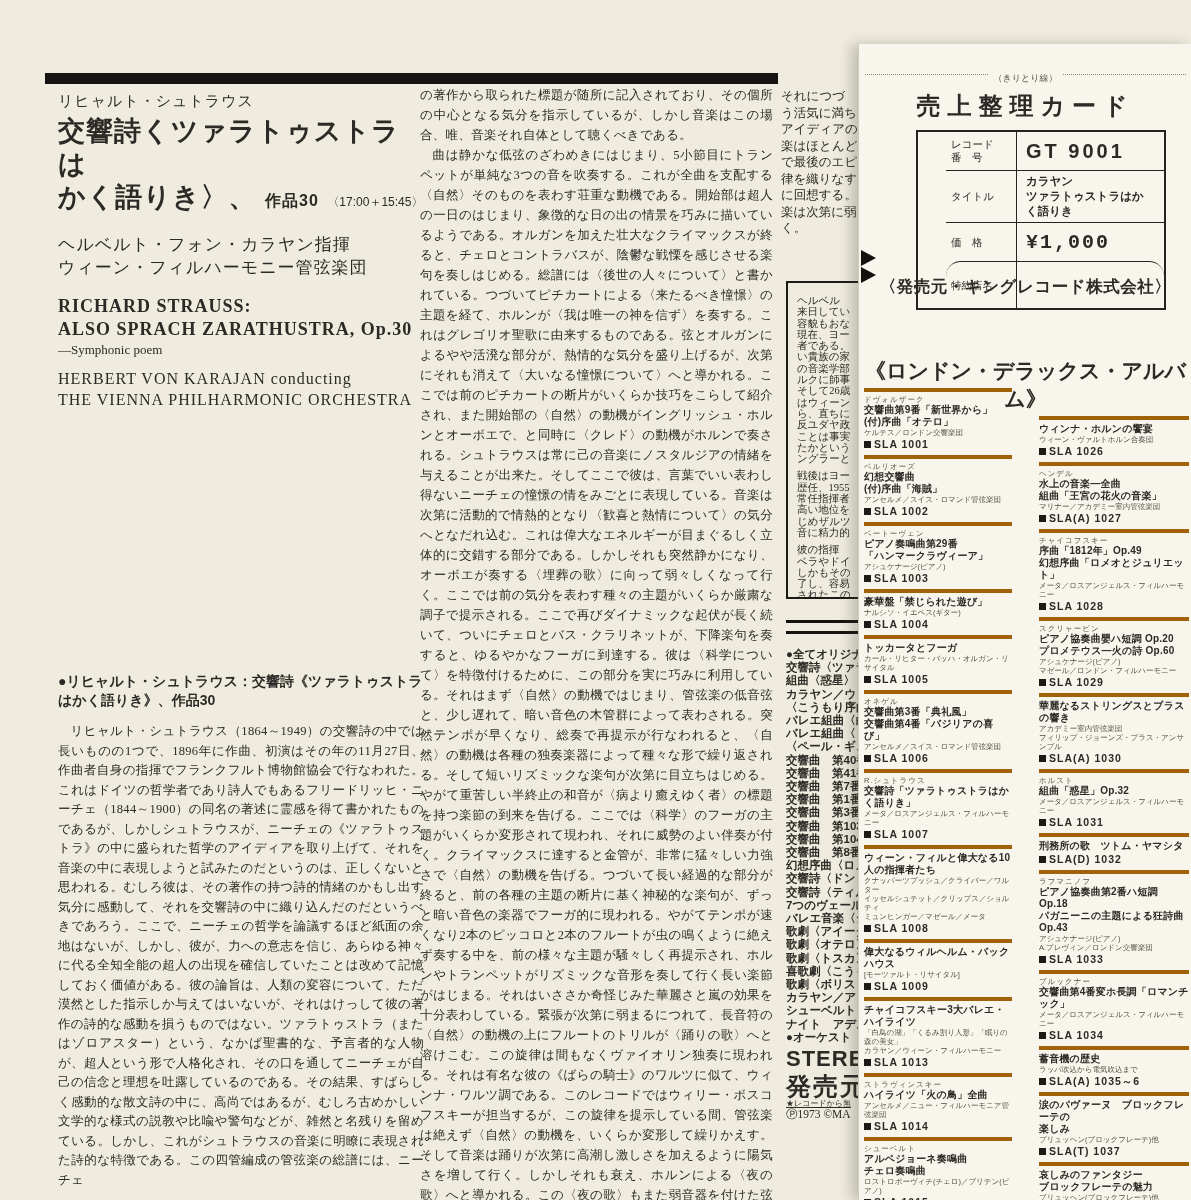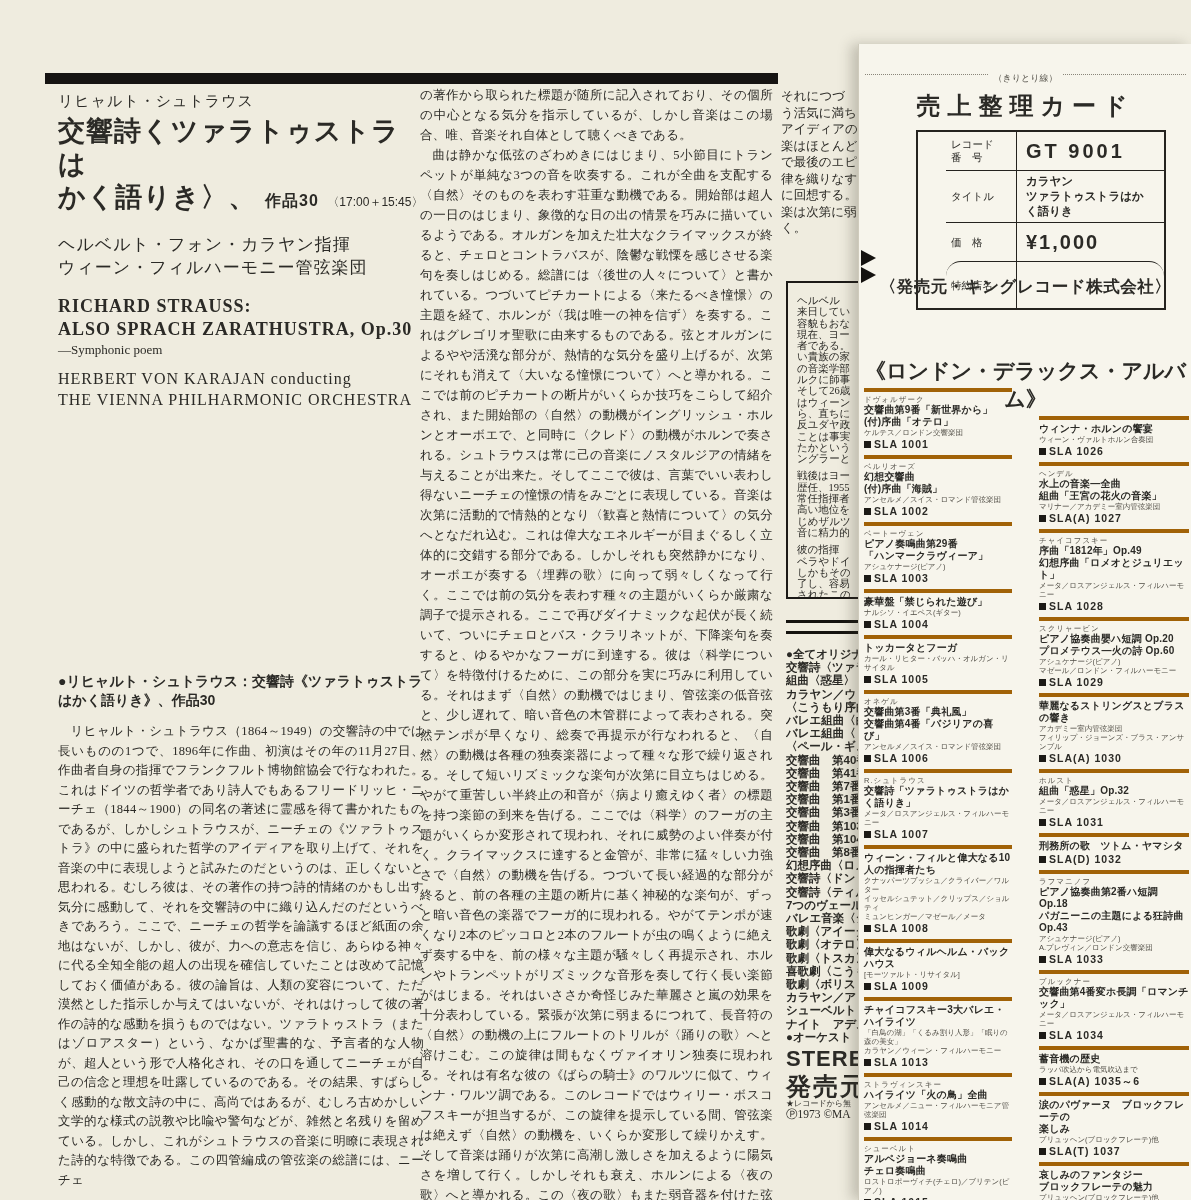--- a/index.html
+++ b/index.html
@@ -25,21 +25,21 @@
         white-space:nowrap;overflow:hidden;}
   .kbox{position:absolute;left:786px;top:281px;width:216px;height:318px;border:2px solid #1c1a17;
         padding:12px 9px;box-sizing:border-box;overflow:hidden;font-size:10.5px;line-height:11.3px;white-space:nowrap;}
   .dbl-rule{position:absolute;left:786px;top:620px;width:86px;height:8px;
             border-top:3px solid #15130f;border-bottom:3px solid #15130f;}
   .listfrag{position:absolute;left:786px;top:648px;width:86px;font-family:"Liberation Sans",sans-serif;
             font-weight:700;font-size:11.5px;line-height:13.2px;white-space:nowrap;overflow:hidden;}
   .stereo-word{position:absolute;left:786px;top:1046px;font-family:"Liberation Sans",sans-serif;
             font-weight:700;font-size:22px;letter-spacing:1px;white-space:nowrap;}
   .hatsu-word{position:absolute;left:786px;top:1070px;font-weight:700;font-size:25px;letter-spacing:2px;white-space:nowrap;}
-  .tiny-note{position:absolute;left:786px;top:1098px;font-size:8px;white-space:nowrap;}
+  .tiny-note{position:absolute;left:786px;top:1098px;font-size:8px;white-space:nowrap;text-decoration:underline;}
   .p-line{position:absolute;left:786px;top:1107px;font-size:11.5px;white-space:nowrap;}
   .notes{position:absolute;left:58px;top:672px;width:366px;}
   .notes-head{font-family:"Liberation Sans",sans-serif;font-weight:700;font-size:14px;line-height:19px;margin-bottom:12px;}
   .notes-paras{font-size:12.5px;line-height:19.5px;text-align:justify;letter-spacing:.3px;}
   .notes-paras .para{margin:0;text-indent:1em;}
   .arrow-mark{position:absolute;left:861px;top:250px;z-index:12;}
   .arrow-mark i{display:block;width:0;height:0;border-left:15px solid #14120f;
                 border-top:8px solid transparent;border-bottom:8px solid transparent;margin-bottom:1px;}
   
   .insert{position:absolute;left:858px;top:44px;width:333px;height:1156px;background:#f7f5ec;
@@ -51,21 +51,21 @@
   .card-table{position:absolute;left:57px;top:86px;width:218px;border:2px solid #25231f;background:#f7f5ec;padding-left:28px;}
   .card-row{display:flex;align-items:stretch;}
   .card-row + .card-row{border-top:1.5px solid #25231f;}
   .card-label{width:60px;border-right:1.5px solid #25231f;display:flex;flex-direction:column;
               justify-content:center;padding:3px 5px;font-size:10.5px;line-height:13px;
               font-family:"Liberation Sans",sans-serif;}
   .card-value{flex:1;display:flex;flex-direction:column;justify-content:center;padding:3px 9px;
               font-family:"Liberation Sans",sans-serif;}
   .card-row:nth-child(1){min-height:38px;} .card-row:nth-child(1) .card-value{font-size:20px;font-weight:700;letter-spacing:3px;}
   .card-row:nth-child(2){min-height:42px;} .card-row:nth-child(2) .card-value{font-size:11.5px;font-weight:700;line-height:15px;}
-  .card-row:nth-child(3){min-height:38px;} .card-row:nth-child(3) .card-value{font-size:20px;font-weight:700;letter-spacing:2px;}
+  .card-row:nth-child(3){min-height:38px;} .card-row:nth-child(3) .card-value{font-size:20px;font-weight:700;letter-spacing:2px;font-family:Liberation Mono, monospace;}
   .card-row:nth-child(4){min-height:46px;border-radius:15px;}
   .publisher{position:absolute;left:0;right:0;top:232px;text-align:center;font-weight:700;font-size:16.5px;letter-spacing:.5px;}
   .bs1{position:absolute;left:0;right:0;top:290px;text-align:center;font-family:"Liberation Sans",sans-serif;
        font-weight:700;font-size:20px;letter-spacing:2px;}
   .bs2{position:absolute;left:0;right:0;top:313px;text-align:center;font-family:"Liberation Sans",sans-serif;
        font-weight:700;font-size:21px;letter-spacing:0;}
   .albcol{position:absolute;font-family:"Liberation Sans",sans-serif;}
   .albL{left:5px;top:344px;width:148px;}
   .albR{left:180px;top:372px;width:150px;}
   .album{border-top:4px solid #a16207;padding:3px 0 4px;}

